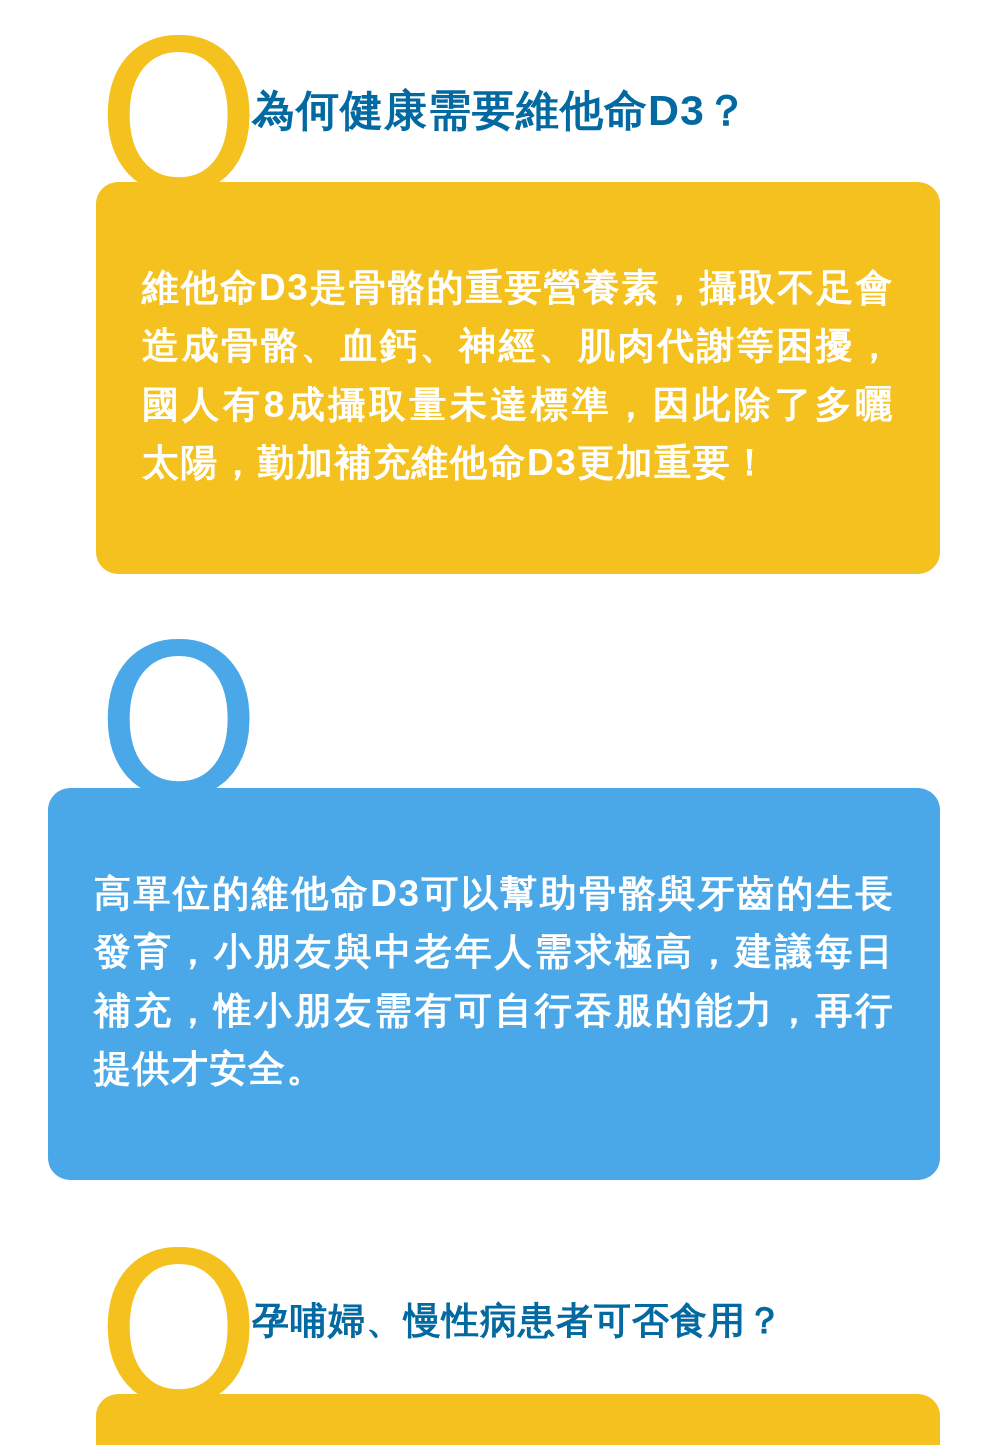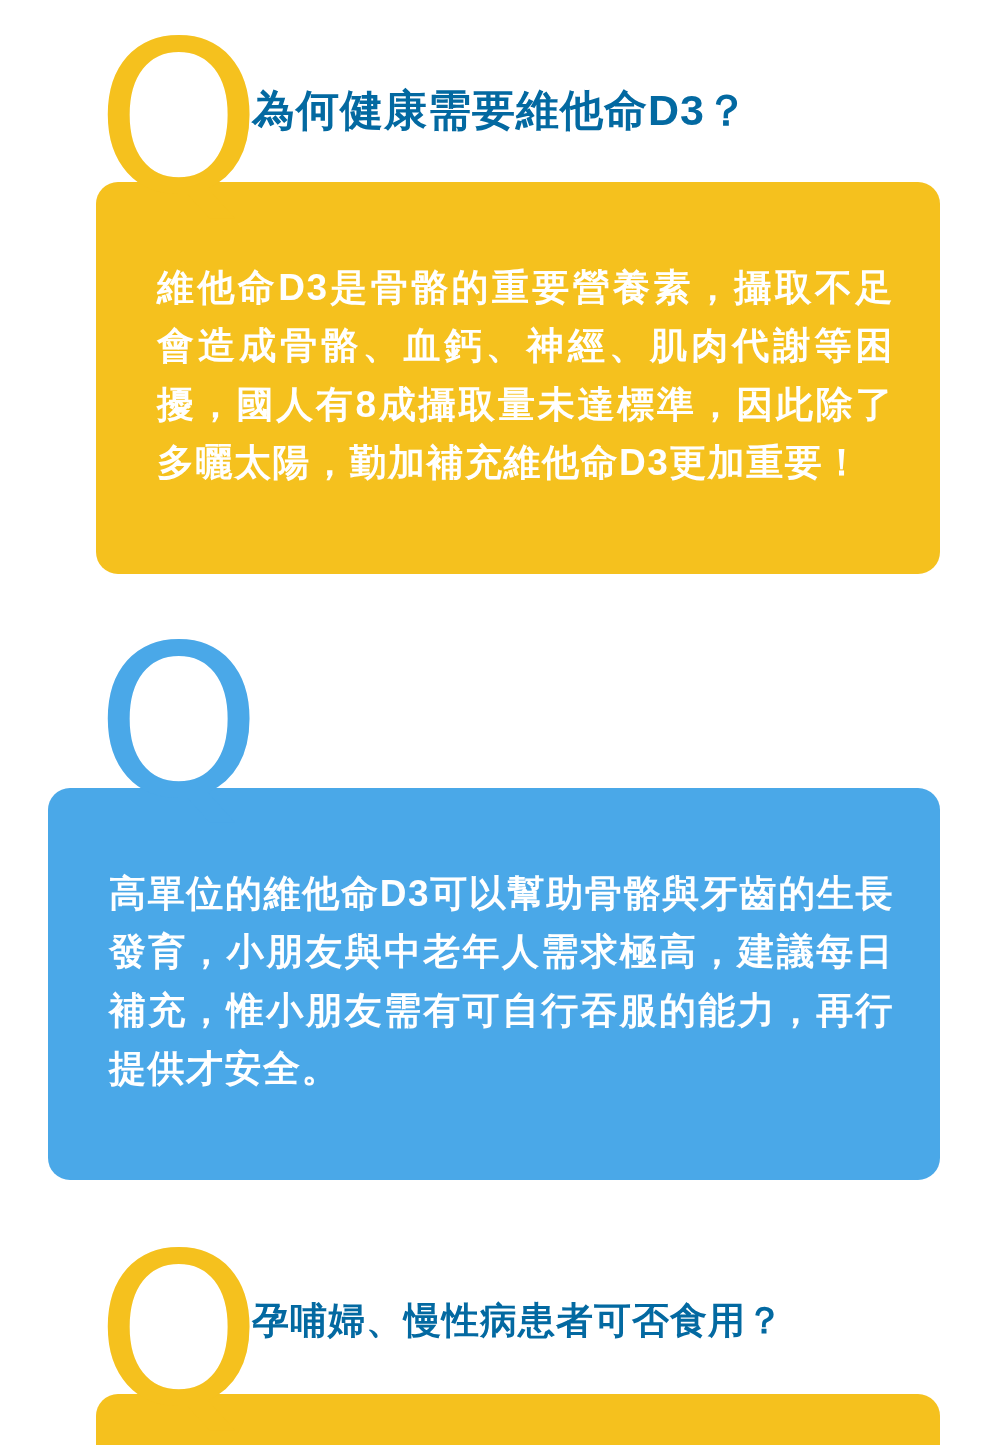--- a/index.html
+++ b/index.html
@@ -54,21 +54,21 @@
     font-weight: 700;
     color: #0369a1;
     letter-spacing: 1px;
     white-space: nowrap;
   }
   
   .a-card {
     position: relative;
     margin: 0 60px 0 96px;
     border-radius: 22px;
-    padding: 40px 46px 44px 61px;
+    padding: 40px 46px 44px 46px;
     box-sizing: border-box;
     z-index: 2;
   }
   .a-text {
     font-size: 37px;
     line-height: 1.58;
     font-weight: 700;
     color: #ffffff;
     letter-spacing: 1.5px;
     text-align: justify;

